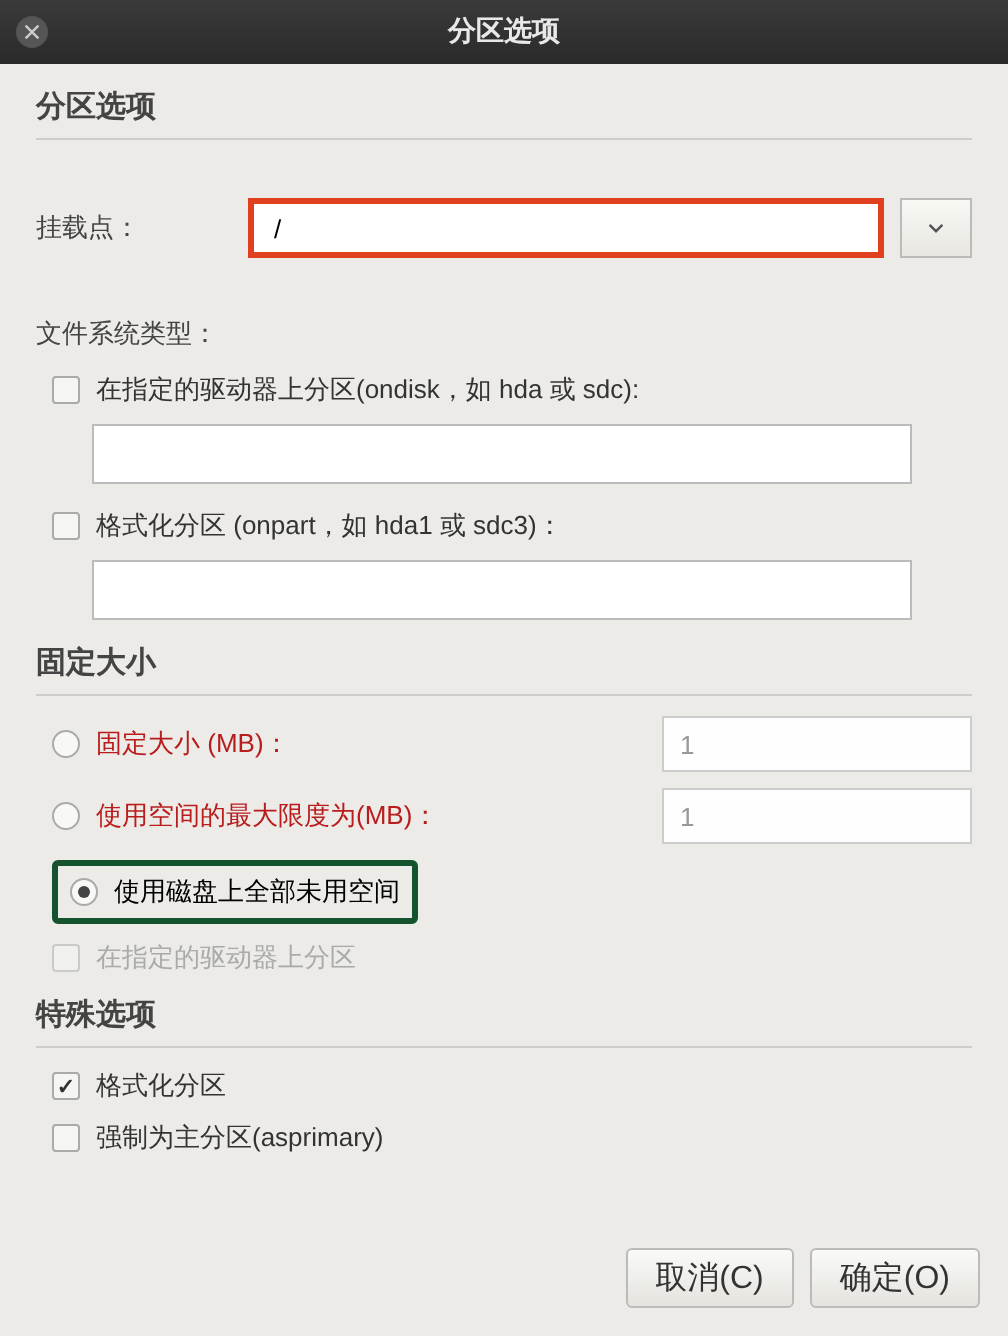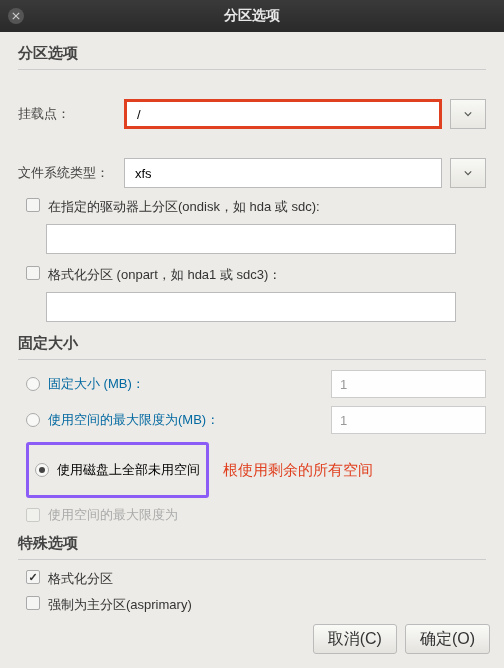--- a/index.html
+++ b/index.html
@@ -85,21 +85,21 @@
       border: 1px solid #bbb;
       background: linear-gradient(#f8f8f4, #e8e7e2);
       display: flex;
       align-items: center;
       justify-content: center;
       margin-left: 8px;
     }
     .dd-btn svg { width: 8px; height: 8px; }
     .check-row {
       display: flex;
-      align-items: flex-start;
+      align-items: center;
       gap: 8px;
       margin-left: 8px;
       margin-bottom: 8px;
       color: #333;
     }
     .checkbox {
       width: 14px;
       height: 14px;
       border: 1px solid #aaa;
       background: #f5f5f3;
@@ -136,35 +136,35 @@
       margin-bottom: 12px;
     }
     .indented-input .text-input { width: 410px; }
     .size-row {
       display: flex;
       align-items: center;
       gap: 8px;
       margin-left: 8px;
       margin-bottom: 8px;
     }
-    .size-label { flex: 1; color: #0369a1; }
+    .size-label { flex: 1; color: #b91c1c; }
     .size-label.disabled { color: #aaa; }
     .small-input {
       width: 155px;
       height: 28px;
       padding: 0 8px;
       border: 1px solid #ccc;
       background: #fefefe;
       color: #999;
       font-size: 13px;
     }
     .radio-highlight {
-      border: 3px solid #8b5cf6;
+      border: 3px solid #14532d;
       border-radius: 3px;
-      padding: 16px 6px;
+      padding: 4px 6px;
       display: inline-flex;
       align-items: center;
       gap: 8px;
     }
     .annotation {
       color: #e04020;
       font-size: 15px;
       font-weight: 500;
       margin-left: 6px;
     }
@@ -220,28 +220,20 @@
       <div class="dd-btn">
         <svg viewBox="0 0 10 10">
             <path d="M1 3 L5 7 L9 3" fill="none" stroke="#555" stroke-width="1.5"></path>
           </svg>
       </div>
     </div>
   </div>
 
   <div class="row">
     <div class="label">文件系统类型：</div>
-    <div class="input-combo">
-      <input class="text-input" value="xfs" style="">
-      <div class="dd-btn">
-        <svg viewBox="0 0 10 10">
-            <path d="M1 3 L5 7 L9 3" fill="none" stroke="#555" stroke-width="1.5"></path>
-          </svg>
-      </div>
-    </div>
   </div>
 
   <div class="check-row">
     <div class="checkbox"></div>
     <span>在指定的驱动器上分区(ondisk，如 hda 或 sdc):</span>
   </div>
   <div class="indented-input">
     <input class="text-input" value="" style="">
   </div>
 
@@ -266,26 +258,25 @@
     <div class="radio"></div>
     <div class="size-label">使用空间的最大限度为(MB)：</div>
     <input class="small-input" value="1" style="">
   </div>
 
   <div class="size-row">
     <span class="radio-highlight">
       <div class="radio selected"></div>
       <span>使用磁盘上全部未用空间</span>
     </span>
-    <span class="annotation">根使用剩余的所有空间</span>
   </div>
 
   <div class="size-row">
     <div class="checkbox" style="opacity:.5"></div>
-    <div class="size-label disabled">使用空间的最大限度为</div>
+    <div class="size-label disabled">在指定的驱动器上分区</div>
   </div>
 
   <div class="section-title" style="margin-top:10px">特殊选项</div>
   <div class="separator"></div>
 
   <div class="check-row">
     <div class="checkbox checked"></div>
     <span>格式化分区</span>
   </div>
 

